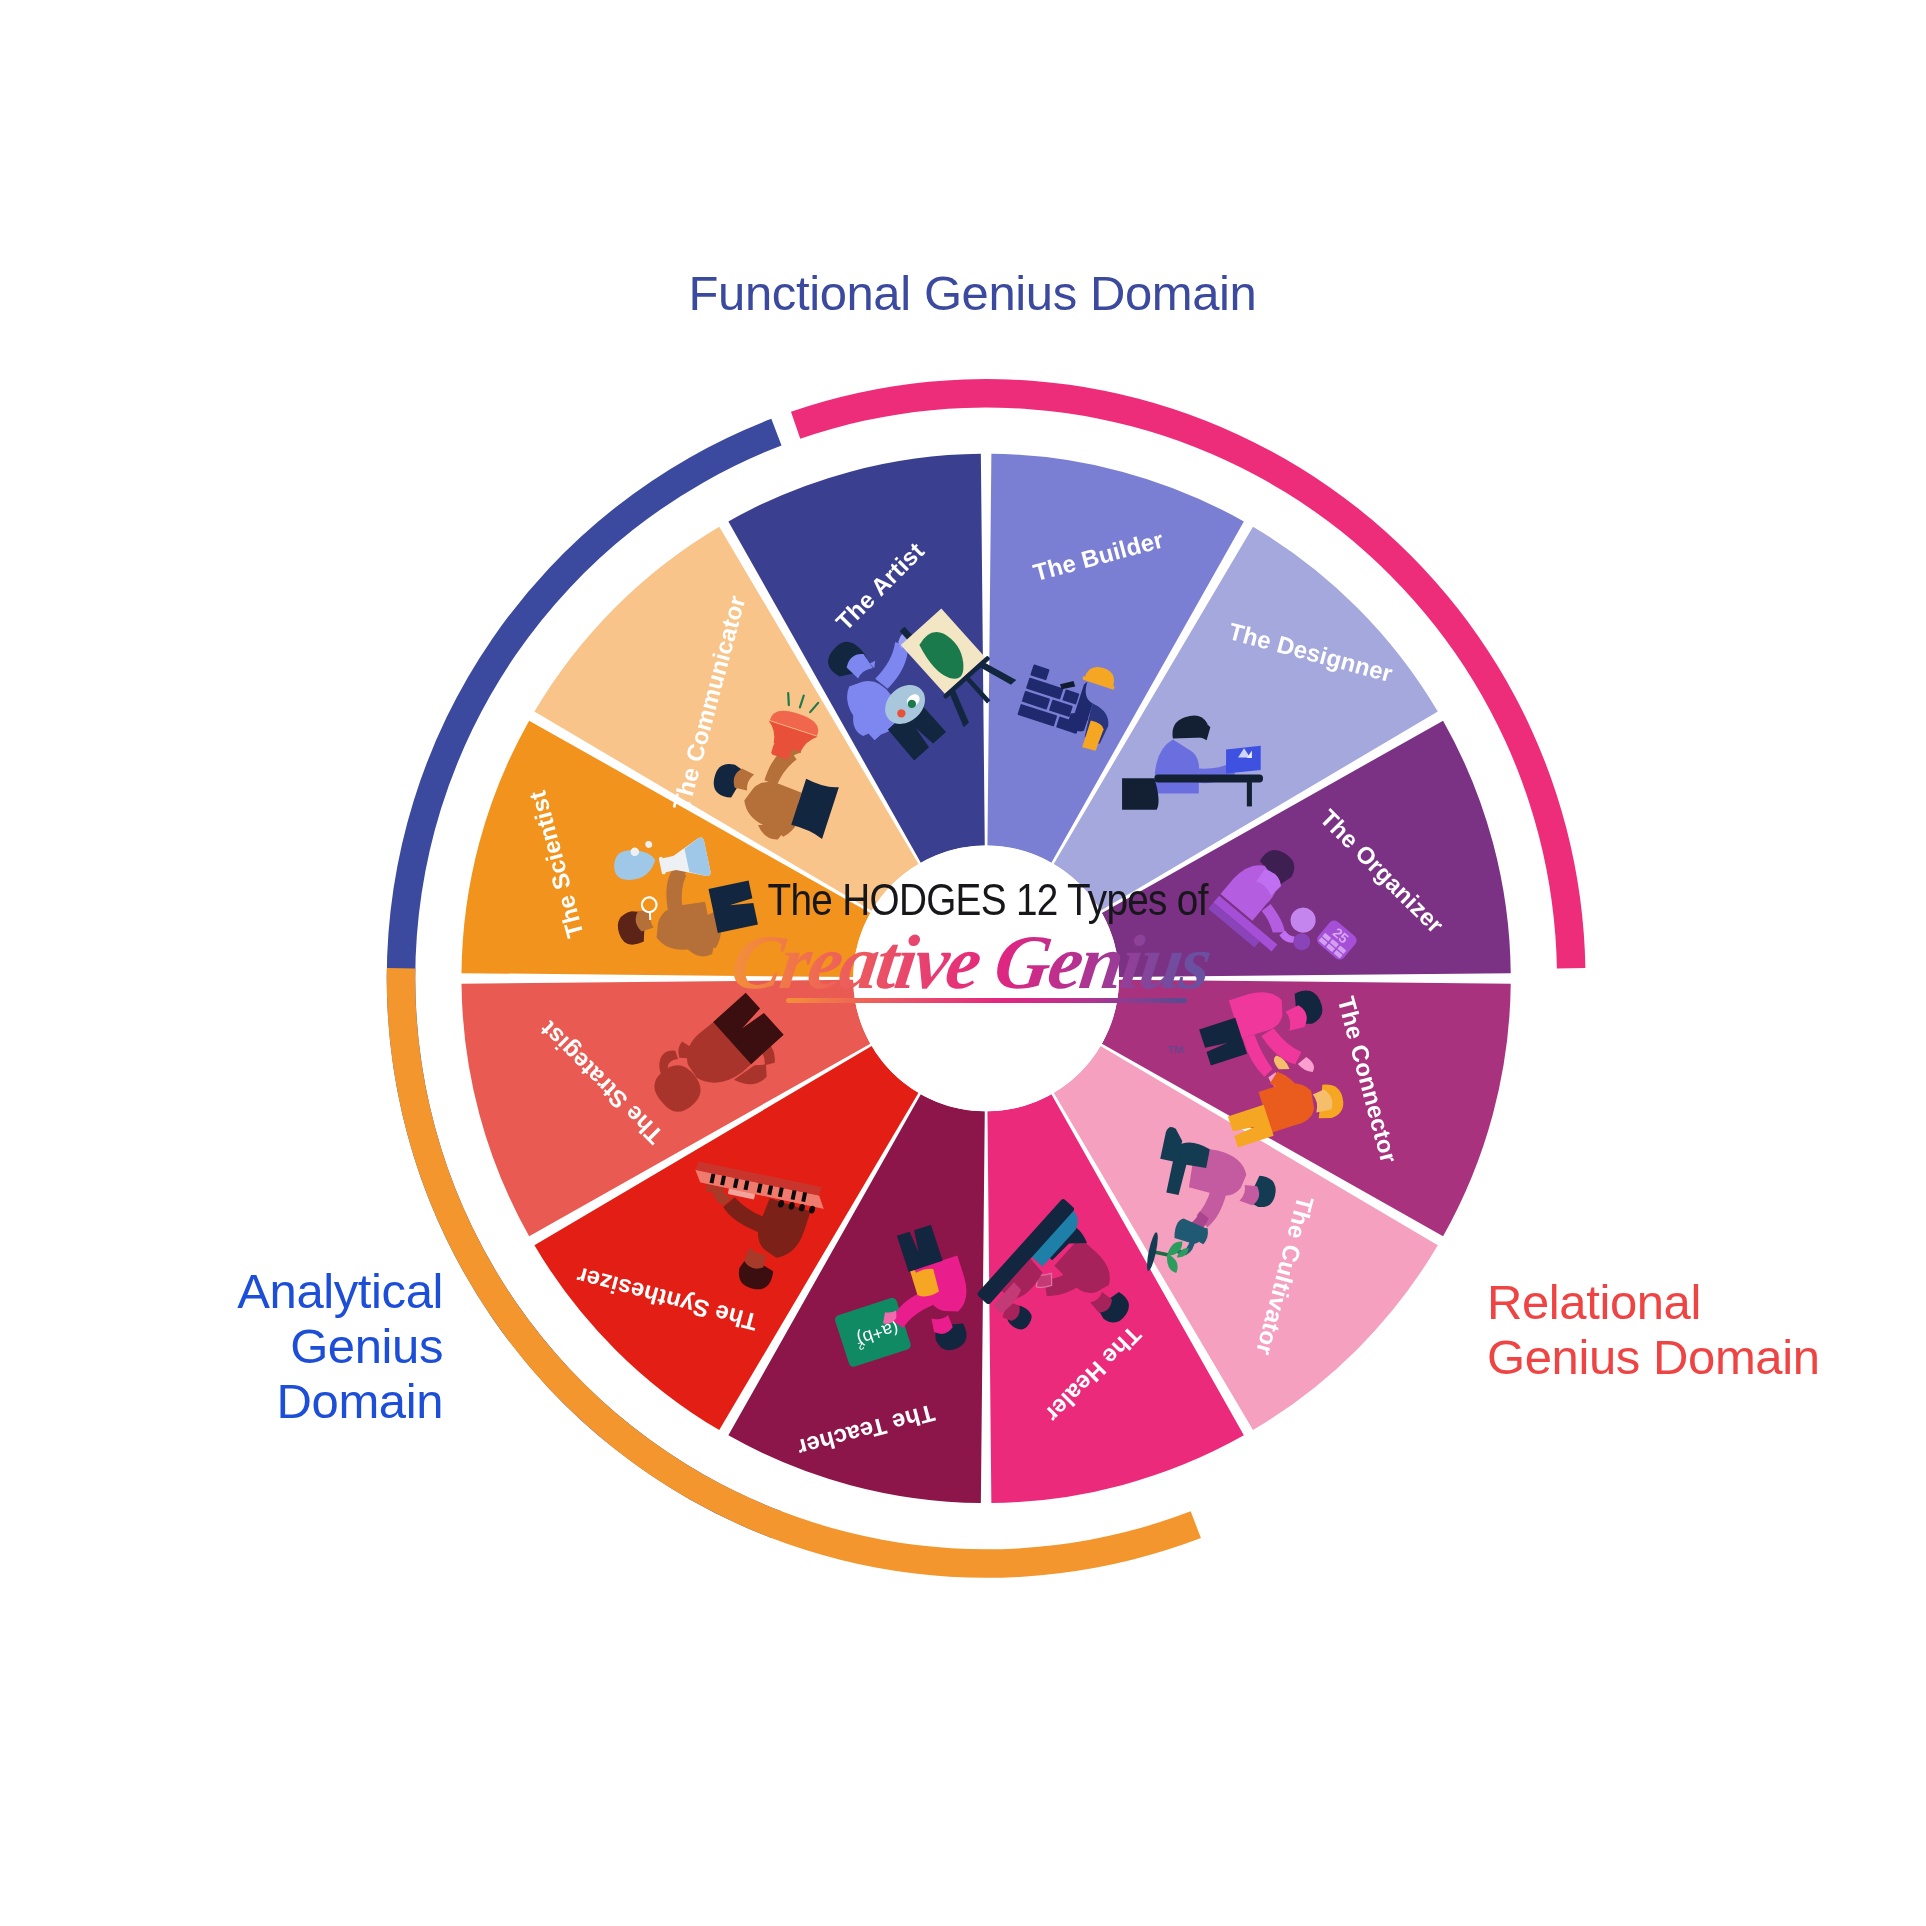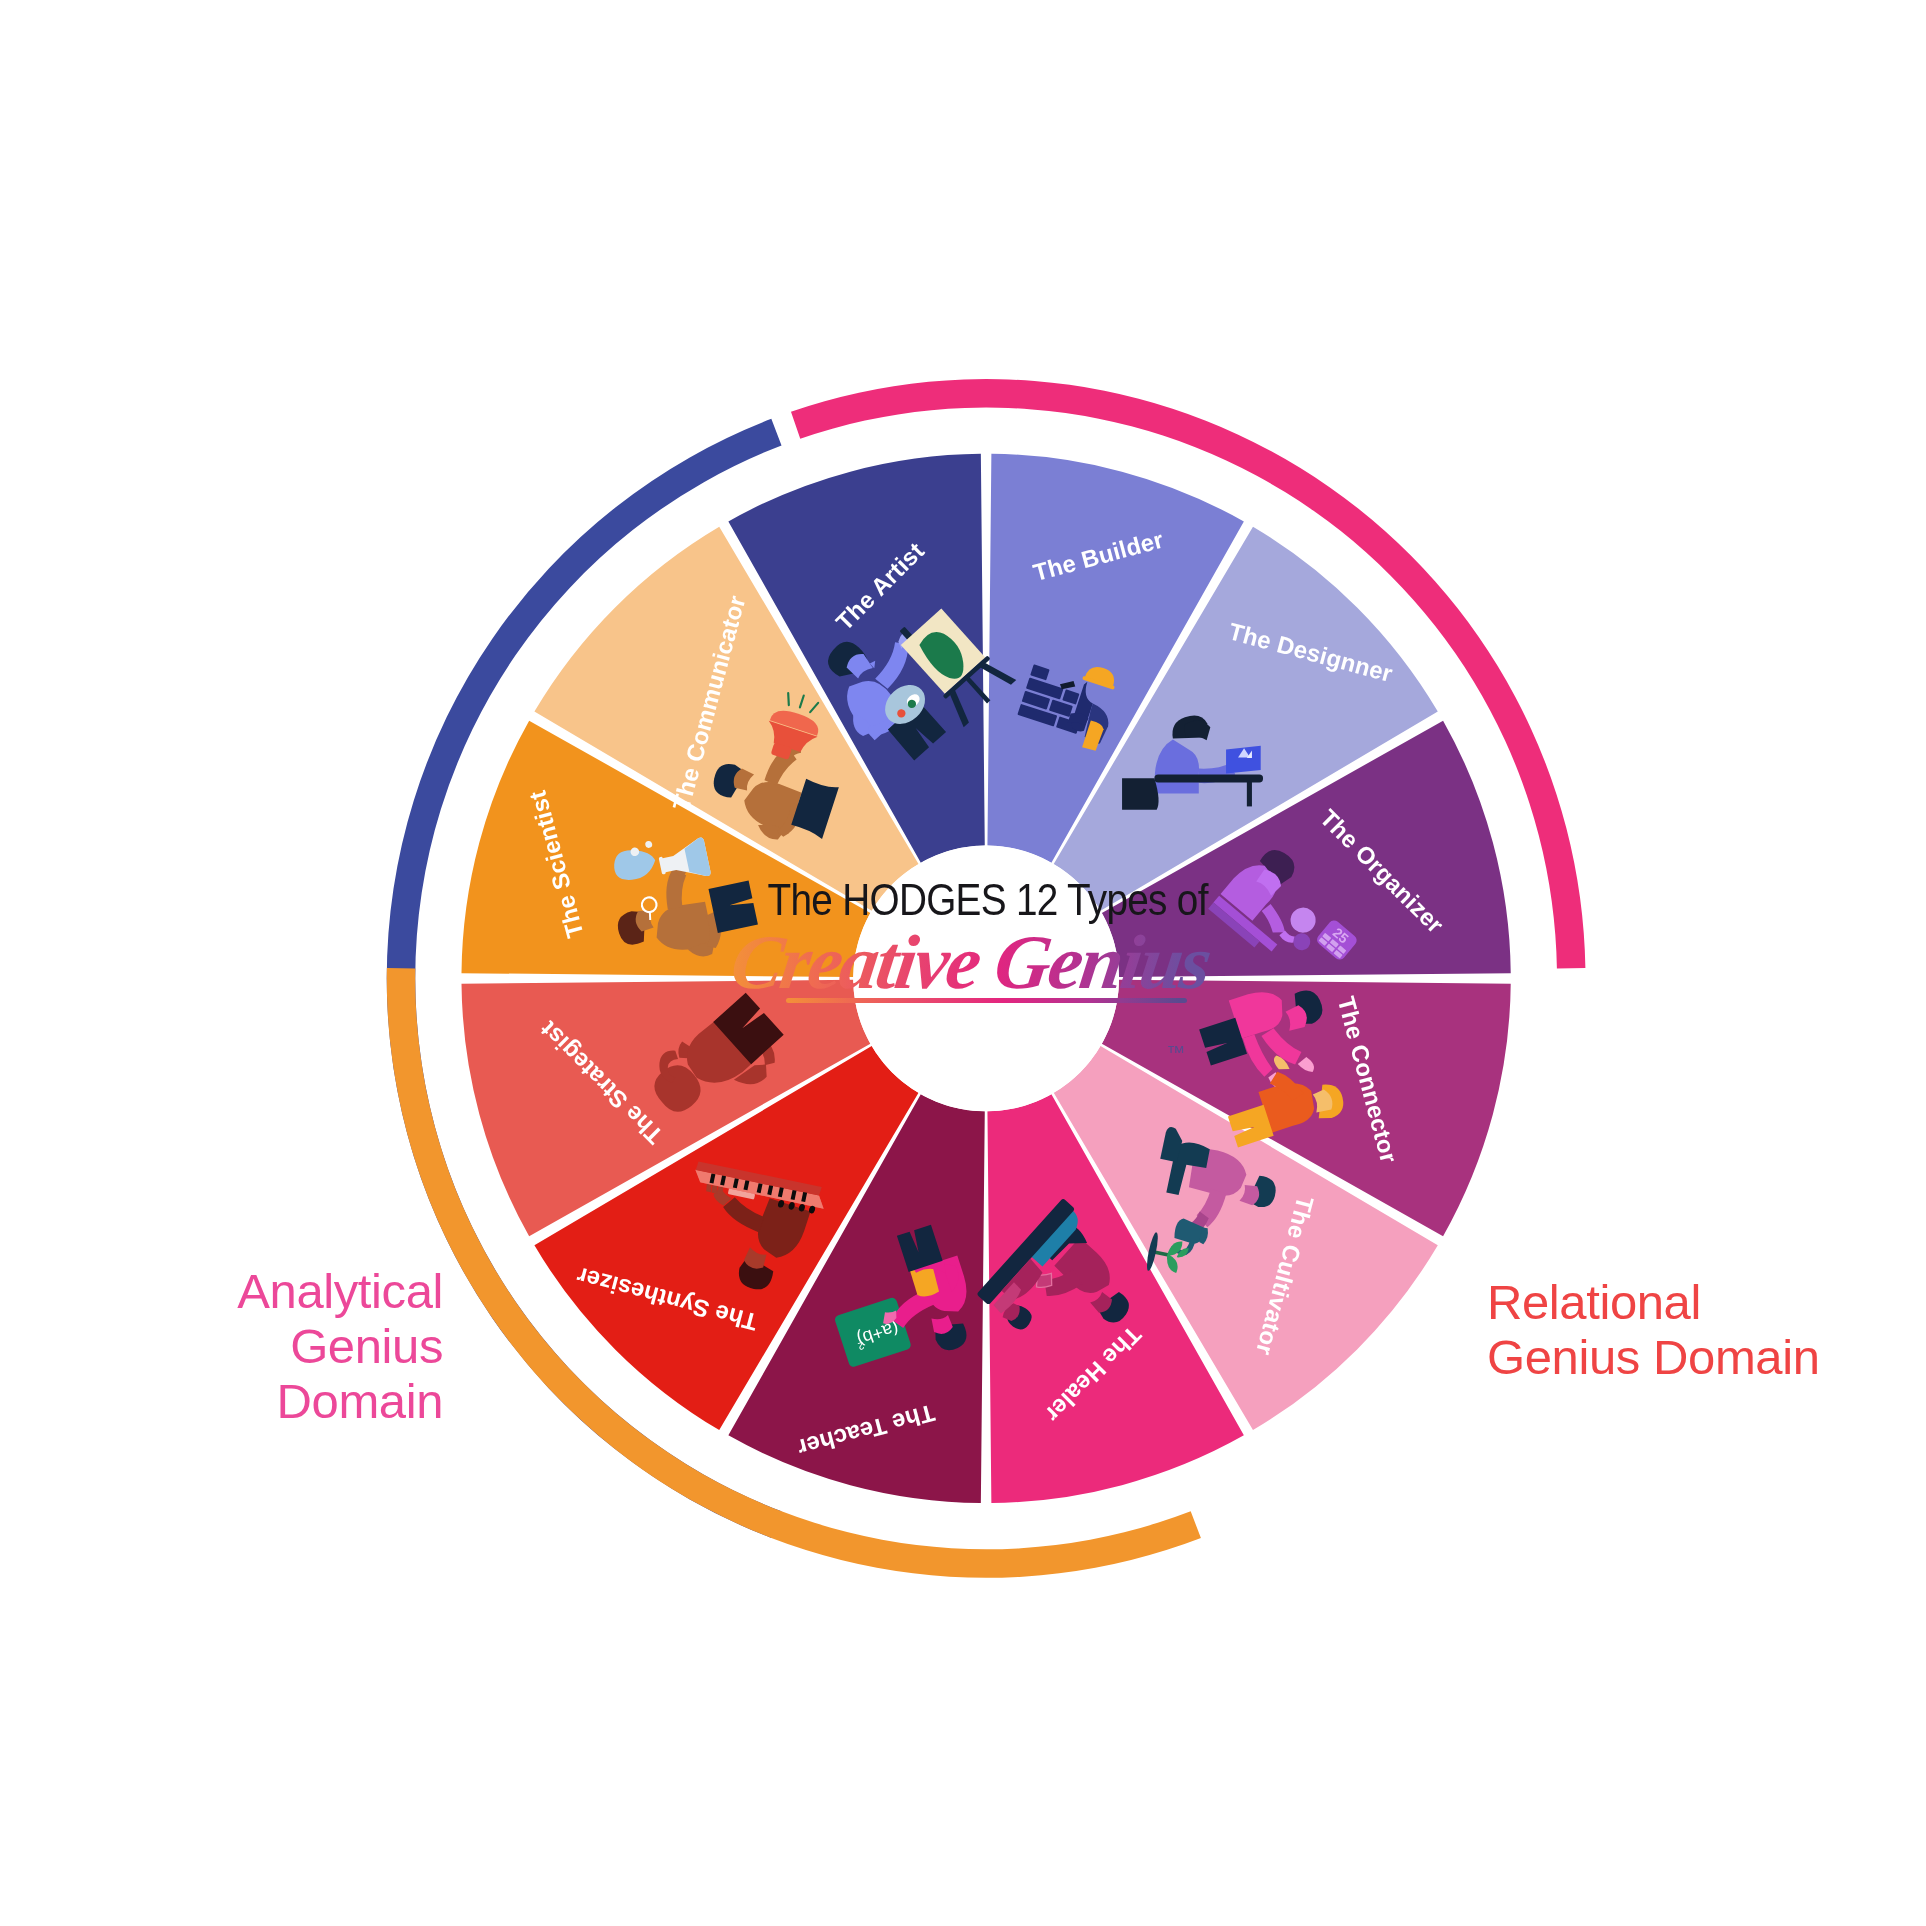--- a/index.html
+++ b/index.html
@@ -4,21 +4,21 @@
 <title>The HODGES 12 Types of Creative Genius</title>
 <style>
   html,body{margin:0;padding:0;background:#ffffff;}
   body{width:1926px;height:1926px;font-family:"Liberation Sans",sans-serif;overflow:hidden;}
   #stage{position:relative;width:1926px;height:1926px;background:#fff;}
   svg#wheel{position:absolute;left:0;top:0;width:1926px;height:1926px;display:block;}
 
   .domain-label{position:absolute;font-family:"Liberation Sans",sans-serif;font-weight:400;
                 line-height:1.12;white-space:pre-line;letter-spacing:-0.4px;}
   #lbl-functional{left:597px;top:266px;width:751px;text-align:center;font-size:49px;color:#3b4a9e;}
-  #lbl-analytical{left:116px;top:1264px;width:327px;text-align:right;font-size:49px;color:#ec4899;}
+  #lbl-analytical{left:116px;top:1264px;width:327px;text-align:right;font-size:49px;color:#1d4ed8;}
   #lbl-relational{left:1487px;top:1275px;width:424px;text-align:left;font-size:49px;color:#ef4444;}
 
   .wedge-label{font-family:"Liberation Sans",sans-serif;font-weight:bold;fill:#ffffff;
                font-size:62px;letter-spacing:0.5px;}
 
   
   #logo{position:absolute;left:732px;top:874px;width:508px;text-align:left;}
   #logo-line1{font-family:"Liberation Sans",sans-serif;font-size:45px;color:#17161a;
               letter-spacing:-0.8px;white-space:nowrap;transform:scaleX(.86);transform-origin:center;}
   #logo-script{font-family:"Liberation Serif",serif;font-style:italic;font-weight:bold;
@@ -314,20 +314,21 @@
         <text x="2246.82895542595" y="3708.7702498097724" class="wedge-label" text-anchor="middle" dominant-baseline="middle" transform="rotate(165 2246.82895542595 3708.7702498097724)">The Teacher</text>
         <text x="1732.6850660117393" y="3367.3149339882607" class="wedge-label" text-anchor="middle" dominant-baseline="middle" transform="rotate(-165 1732.6850660117393 3367.3149339882607)">The Synthesizer</text>
         <text x="1565.0963989222596" y="2806.5836164555967" class="wedge-label" text-anchor="middle" dominant-baseline="middle" transform="rotate(-135 1565.0963989222596 2806.5836164555967)">The Strategist</text>
         <text x="1449.1852997675712" y="2242.3580981321015" class="wedge-label" text-anchor="middle" dominant-baseline="middle" transform="rotate(-105 1449.1852997675712 2242.3580981321015)">The Scientist</text>
         <text x="1845.822151001587" y="1825.822151001587" class="wedge-label" text-anchor="middle" dominant-baseline="middle" transform="rotate(-75 1845.822151001587 1825.822151001587)">The Communicator</text>
         <text x="2288.2400026423534" y="1525.7778823964782" class="wedge-label" text-anchor="middle" dominant-baseline="middle" transform="rotate(-45 2288.2400026423534 1525.7778823964782)">The Artist</text>
       </g>
     <circle id="hub" cx="2560" cy="2540" r="345" fill="#ffffff"></circle>
   </svg>
 
+  <div class="domain-label" id="lbl-functional">Functional Genius Domain</div>
   <div class="domain-label" id="lbl-analytical">Analytical
 Genius Domain</div>
   <div class="domain-label" id="lbl-relational">Relational
 Genius Domain</div>
 
   <div id="logo">
     <div id="logo-line1">The HODGES 12 Types of</div>
     <div style="position:relative;display:inline-block;">
       <div id="logo-script">Creative Genius</div>
       <span id="logo-tm">™</span>

